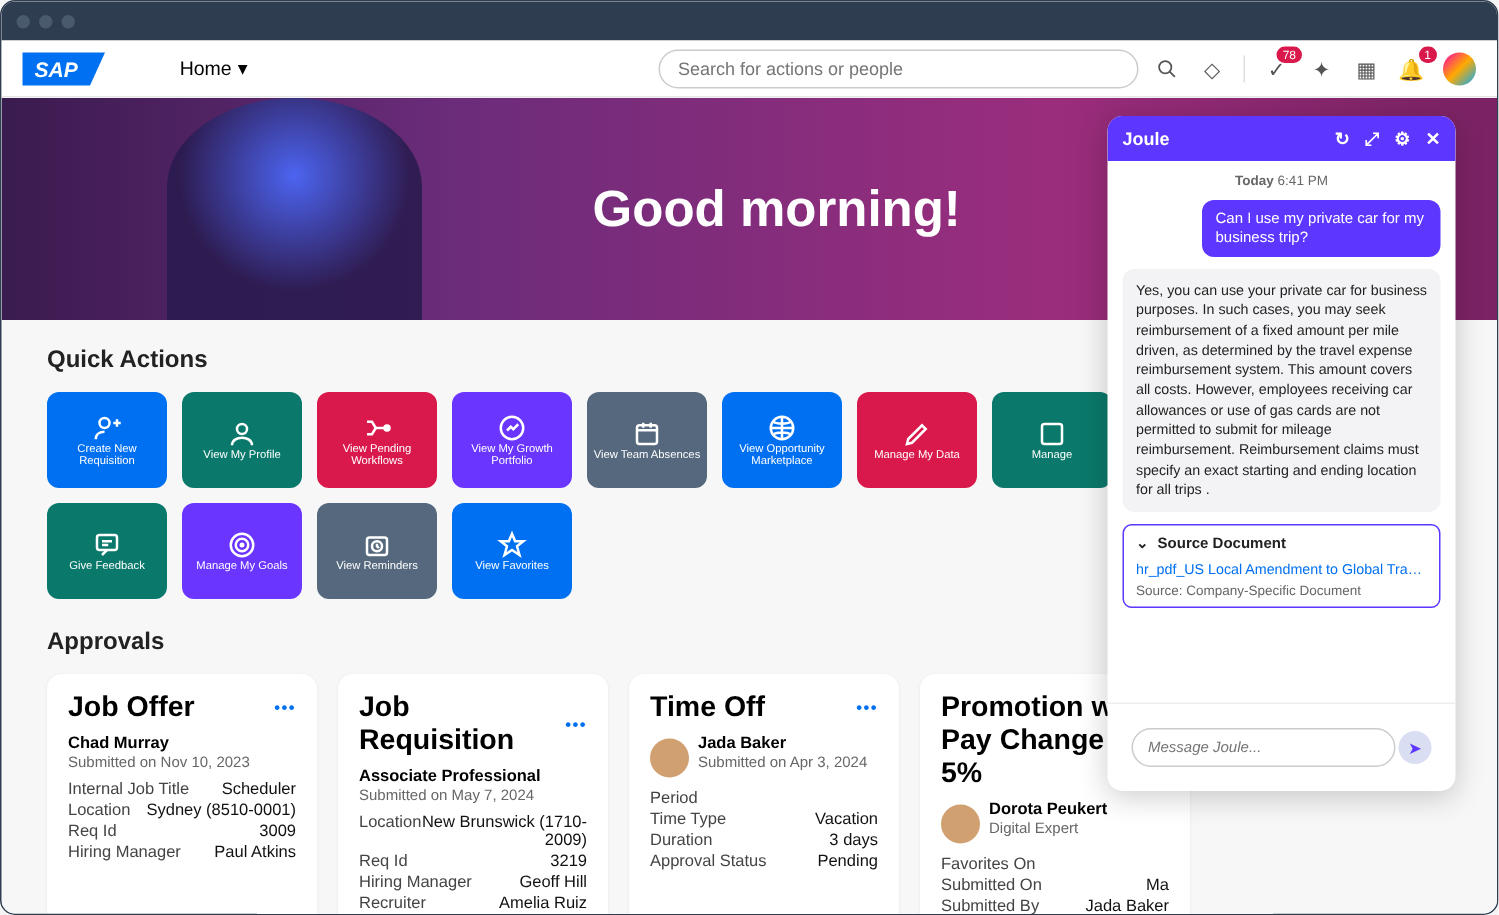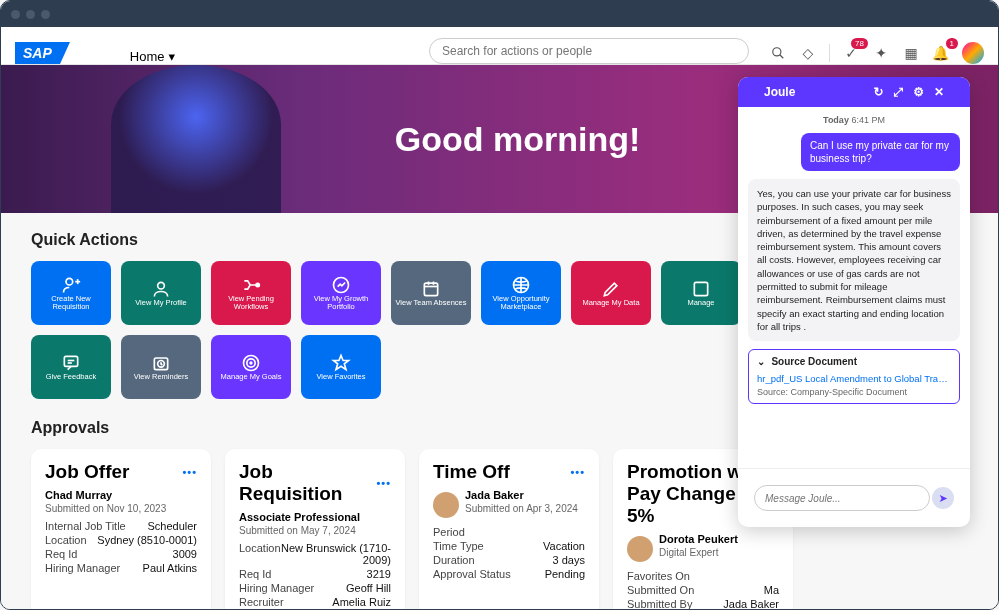--- a/index.html
+++ b/index.html
@@ -2,21 +2,21 @@
 <html><head>
 <meta charset="utf-8">
 <style>
   * { box-sizing: border-box; margin: 0; padding: 0; }
   body { font-family: -apple-system, BlinkMacSystemFont, "Segoe UI", Arial, sans-serif; background: #f5f5f5; width: 999px; height: 610px; overflow: hidden; }
   
   .browser-frame { width: 999px; height: 610px; background: #fff; border: 1px solid #2e3d4f; border-radius: 10px; overflow: hidden; display: flex; flex-direction: column; }
   .browser-top { height: 26px; background: #2e3d4f; display: flex; align-items: center; padding: 0 10px; gap: 6px; }
   .dot { width: 9px; height: 9px; border-radius: 50%; background: #4a5a6d; }
   
-  .app-header { height: 38px; background: #fff; display: flex; align-items: flex-end; padding: 0 14px; border-bottom: 1px solid #e5e5e5; gap: 10px; }
+  .app-header { height: 38px; background: #fff; display: flex; align-items: center; padding: 0 14px; border-bottom: 1px solid #e5e5e5; }
   .sap-logo { background: #0070f2; color: #fff; font-weight: bold; font-style: italic; font-size: 14px; padding: 3px 8px; position: relative; }
   .sap-logo::after { content:""; position:absolute; right:-10px; top:0; border-left:10px solid #0070f2; border-top:0; border-bottom:22px solid transparent; }
   .home-btn { margin-left: 60px; font-size: 13px; display: flex; align-items: center; gap: 4px; cursor: pointer; }
   .search-wrap { margin-left: auto; }
   .search-input { width: 320px; height: 26px; border: 1px solid #ccc; border-radius: 13px; padding: 0 12px; font-size: 12px; }
   .hdr-icons { display: flex; align-items: center; gap: 12px; margin-left: 10px; }
   .hdr-icon { width: 18px; height: 18px; display: flex; align-items: center; justify-content: center; font-size: 14px; color: #555; position: relative; cursor: pointer; }
   .badge { position: absolute; top: -6px; right: -8px; background: #d9184b; color: #fff; font-size: 8px; border-radius: 7px; padding: 1px 4px; }
   .avatar { width: 22px; height: 22px; border-radius: 50%; background: linear-gradient(135deg,#f0a,#fa0,#0af); }
   .vdiv { width: 1px; height: 18px; background: #ddd; }
@@ -44,21 +44,21 @@
   .card-hd .dots { color: #0070f2; letter-spacing: 1px; cursor: pointer; font-weight: bold; }
   .card .who { font-weight: 600; margin-bottom: 2px; }
   .card .sub { font-size: 10px; color: #666; margin-bottom: 6px; }
   .row { display: flex; justify-content: space-between; margin-bottom: 2px; }
   .row .k { color: #444; } .row .v { color: #111; text-align: right; }
   .person-row { display: flex; gap: 6px; align-items: center; margin-bottom: 6px; }
   .mini-av { width: 26px; height: 26px; border-radius: 50%; background: #d0a070; }
   
   
   .chat { position: absolute; right: 28px; top: 12px; width: 232px; height: 450px; background: #fff; border-radius: 10px; box-shadow: 0 4px 20px rgba(0,0,0,.2); display: flex; flex-direction: column; overflow: hidden; }
-  .chat-hd { background: #5d36ff; color: #fff; height: 30px; display: flex; align-items: center; padding: 0 26px; font-size: 12px; font-weight: 600; }
+  .chat-hd { background: #5d36ff; color: #fff; height: 30px; display: flex; align-items: center; padding: 0 10px; font-size: 12px; font-weight: 600; }
   .chat-hd .ricons { margin-left: auto; display: flex; gap: 10px; font-size: 12px; }
   .chat-body { flex: 1; padding: 8px 10px; overflow-y: auto; font-size: 10px; display: flex; flex-direction: column; gap: 8px; }
   .ts { text-align: center; color: #666; font-size: 9px; }
   .msg-user { align-self: flex-end; background: #5d36ff; color: #fff; padding: 6px 9px; border-radius: 8px; max-width: 75%; font-size: 10px; line-height: 1.3; }
   .msg-bot { background: #f3f3f5; color: #222; padding: 8px 9px; border-radius: 8px; font-size: 9.5px; line-height: 1.4; }
   .srcdoc { border: 1px solid #5d36ff; border-radius: 6px; padding: 6px 8px; }
   .srcdoc-hd { display: flex; align-items: center; gap: 6px; font-weight: 700; font-size: 10px; color: #222; cursor: pointer; }
   .srcdoc-link { color: #0070f2; font-size: 9.5px; margin: 6px 0 3px; cursor: pointer; white-space: nowrap; overflow: hidden; text-overflow: ellipsis; }
   .srcdoc-sub { color: #666; font-size: 9px; }
   .chat-input-row { padding: 16px; border-top: 1px solid #eee; display: flex; gap: 2px; align-items: center; }
@@ -212,39 +212,39 @@
             <span class="ic">
               <svg width="20" height="20" viewBox="0 0 24 24" fill="none" stroke="#fff" stroke-width="2">
                 <rect x="4" y="4" width="16" height="12" rx="2"></rect>
                 <path d="M8 20l4-4"></path>
                 <line x1="8" y1="9" x2="16" y2="9"></line>
                 <line x1="8" y1="12" x2="13" y2="12"></line>
               </svg>
             </span>
             <span class="lbl">Give Feedback</span>
           </div>
+          <div class="qa-tile c-purple">
+            <span class="ic">
+              <svg width="20" height="20" viewBox="0 0 24 24" fill="none" stroke="#fff" stroke-width="2">
+                <circle cx="12" cy="12" r="9"></circle>
+                <circle cx="12" cy="12" r="5"></circle>
+                <circle cx="12" cy="12" r="1" fill="#fff"></circle>
+              </svg>
+            </span>
+            <span class="lbl">Manage My Goals</span>
+          </div>
           <div class="qa-tile c-slate">
             <span class="ic">
               <svg width="20" height="20" viewBox="0 0 24 24" fill="none" stroke="#fff" stroke-width="2">
                 <rect x="4" y="6" width="16" height="14" rx="2"></rect>
                 <circle cx="12" cy="13" r="4"></circle>
                 <path d="M12 11v2l1.5 1.5"></path>
               </svg>
             </span>
             <span class="lbl">View Reminders</span>
-          </div>
-          <div class="qa-tile c-purple">
-            <span class="ic">
-              <svg width="20" height="20" viewBox="0 0 24 24" fill="none" stroke="#fff" stroke-width="2">
-                <circle cx="12" cy="12" r="9"></circle>
-                <circle cx="12" cy="12" r="5"></circle>
-                <circle cx="12" cy="12" r="1" fill="#fff"></circle>
-              </svg>
-            </span>
-            <span class="lbl">Manage My Goals</span>
           </div>
           <div class="qa-tile c-blue">
             <span class="ic">
               <svg width="20" height="20" viewBox="0 0 24 24" fill="none" stroke="#fff" stroke-width="2">
                 <path d="M12 3l2.5 6h6.5l-5 4 2 7-6-4-6 4 2-7-5-4h6.5z"></path>
               </svg>
             </span>
             <span class="lbl">View Favorites</span>
           </div>
         </div>

